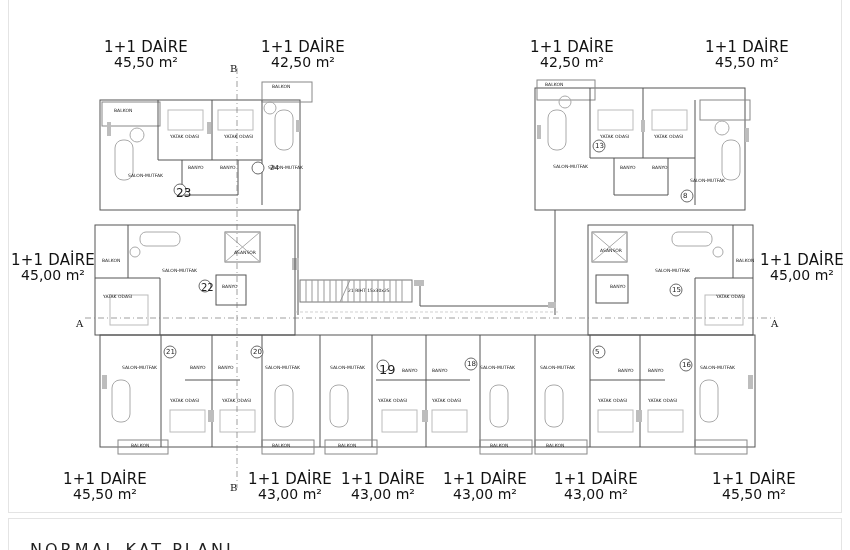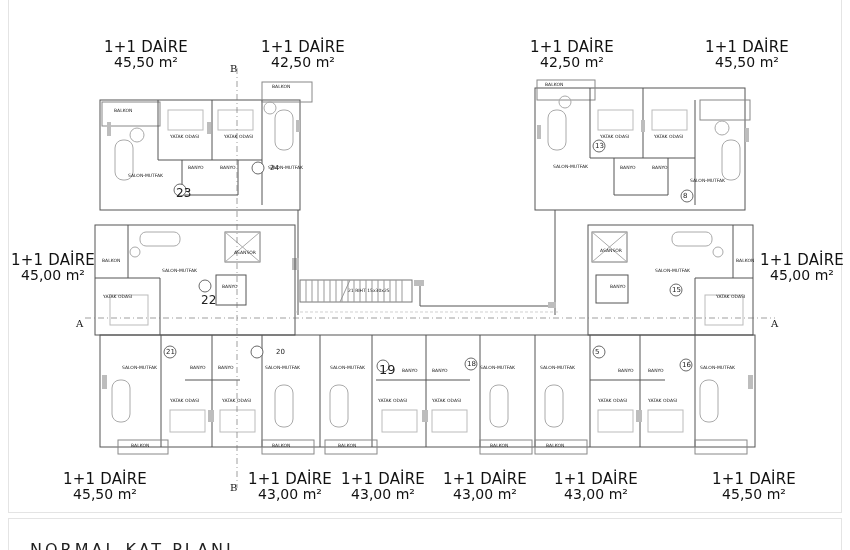--- a/index.html
+++ b/index.html
@@ -193,24 +193,24 @@
     <circle cx="686" cy="365" r="6" fill="#fff"></circle>
   </g>
 </svg>
 
 <div style="position:absolute;left:0;top:0;width:850px;height:515px;font-size:4.5px;color:#222;">
 
   <span style="position:absolute;left:176px;top:186px;font-size:12px;text-align:right;">23</span>
   <span style="position:absolute;left:254px;top:164px;font-size:7px;padding-left:16px;">24</span>
   <span style="position:absolute;left:595px;top:142px;font-size:7px;">13</span>
   <span style="position:absolute;left:683px;top:192px;font-size:7px;">8</span>
-  <span style="position:absolute;left:201px;top:293px;font-size:12px;">22</span>
+  <span style="position:absolute;left:201px;top:282px;font-size:10px;">22</span>
   <span style="position:absolute;left:672px;top:286px;font-size:7px;text-align:center;">15</span>
   <span style="position:absolute;left:166px;top:348px;font-size:7px;">21</span>
-  <span style="position:absolute;left:253px;top:348px;font-size:7px;padding-left:23px;">20</span>
+  <span style="position:absolute;left:253px;top:348px;font-size:7px;">20</span>
   <span style="position:absolute;left:379px;top:362px;font-size:13px;">19</span>
   <span style="position:absolute;left:467px;top:360px;font-size:7px;">18</span>
   <span style="position:absolute;left:595px;top:348px;font-size:7px;">5</span>
   <span style="position:absolute;left:682px;top:361px;font-size:7px;">16</span>
 
   <span style="position:absolute;left:128px;top:173px;">SALON-MUTFAK</span>
   <span style="position:absolute;left:170px;top:134px;">YATAK ODASI</span>
   <span style="position:absolute;left:224px;top:134px;">YATAK ODASI</span>
   <span style="position:absolute;left:188px;top:165px;">BANYO</span>
   <span style="position:absolute;left:220px;top:165px;">BANYO</span>

